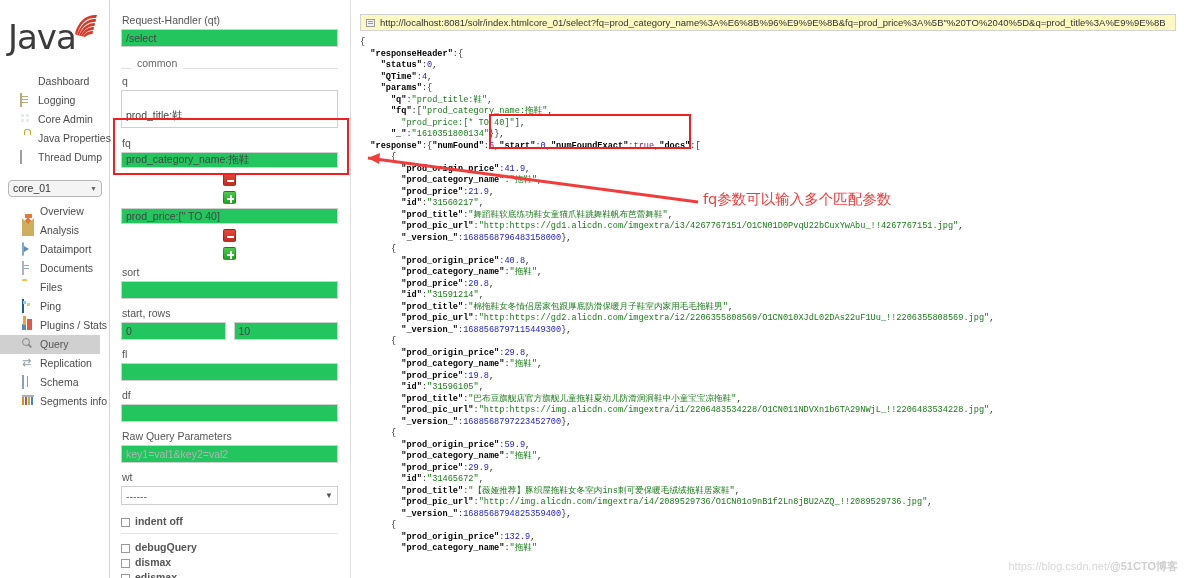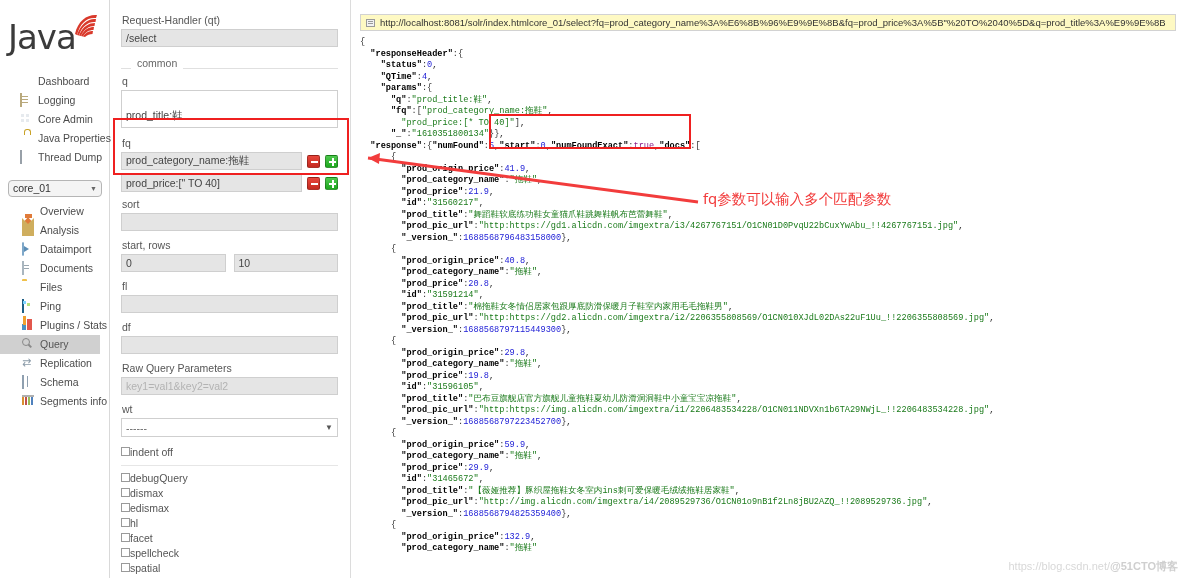--- a/index.html
+++ b/index.html
@@ -90,55 +90,55 @@
              box-shadow:3px 0 0 #c0504d,6px 0 0 #9bbb59,9px 0 0 #4f81bd;}
   .i-seg:after{content:'';position:absolute;left:0;top:0px;width:12px;height:2px;background:#b0b0b0;}
 
   
   #form-panel {
     position:absolute; left:111px; top:0; width:240px; height:578px;
     background:#fff; border-right:1px solid #dcdcdc; padding:14px 12px 0 10px;
   }
   .fld-label { font-size:10.5px; color:#555; margin:0 0 3px 1px; }
   .txtin {
-    width:100%; height:18px; border:1px solid #cfcfcf; background:#e5e5e5;
+    width:100%; height:18px; border:1px solid #cfcfcf; background:#22c55e;
     font-family:"Liberation Sans",sans-serif; font-size:10.5px; color:#444;
     padding:1px 4px; outline:none; border-radius:0;
   }
   .txtin::placeholder { color:#b3b3b3; }
   .fieldset-legend {
     font-size:10.5px; color:#666; margin:10px 0 6px 0; position:relative;
     display:flex; align-items:flex-end; gap:6px;
   }
   .fieldset-legend:after { content:''; flex:1; height:1px; background:#e0e0e0; }
   .fieldset-legend:before { content:''; width:10px; height:1px; background:#e0e0e0; }
   .qta {
     width:100%; height:38px; border:1px solid #cfcfcf; resize:none;
     font-family:"Liberation Sans",sans-serif; font-size:10.5px; color:#444;
     padding:18px 4px; outline:none;
   }
-  .row-fq { display:flex; align-items:center; gap:5px; margin-bottom:4px; }
+  .row-fq { display:flex; align-items:center; gap:5px; margin-bottom:4px;flex-direction:column; }
   .row-fq .txtin { flex:1; }
   .btn-sq {
     width:13px; height:13px; border-radius:2px; flex:0 0 13px;
     position:relative; cursor:pointer; border:1px solid rgba(0,0,0,.25);
   }
   .btn-minus { background:linear-gradient(#e8463c,#c52a20); }
   .btn-plus  { background:linear-gradient(#4fc94f,#1ea81e); }
   .btn-sq:before { content:''; position:absolute; left:2.5px; top:5.5px; width:7px; height:2px; background:#fff; }
   .btn-plus:after { content:''; position:absolute; left:5.5px; top:2.5px; width:2px; height:8px; background:#fff; }
   .two-col { display:flex; gap:8px; }
   .two-col .txtin { flex:1; }
   .sel {
     width:100%; height:19px; border:1px solid #cfcfcf; background:#fff;
     font-size:10.5px; color:#666; padding:0 4px;
     display:flex; align-items:center; justify-content:space-between; cursor:pointer;
   }
   .sel .caret { font-size:8px; color:#555; }
-  .chk-row { display:flex; align-items:center; height:15px; cursor:pointer; }
+  .chk-row { display:flex; align-items:flex-end; gap:5px; height:15px; cursor:pointer;font-weight:bold; }
   .chk { width:9px; height:9px; border:1px solid #9a9a9a; background:#fff; flex:0 0 9px; }
   .chk-lab { font-size:10.5px; color:#555; }
   .hr-soft { height:1px; background:#e6e6e6; margin:6px 0 4px 0; }
 
   
   #result-panel {
     position:absolute; left:352px; top:0; width:832px; height:578px;
     background:#fff; padding:14px 8px 0 8px;
   }
   .url-bar {

